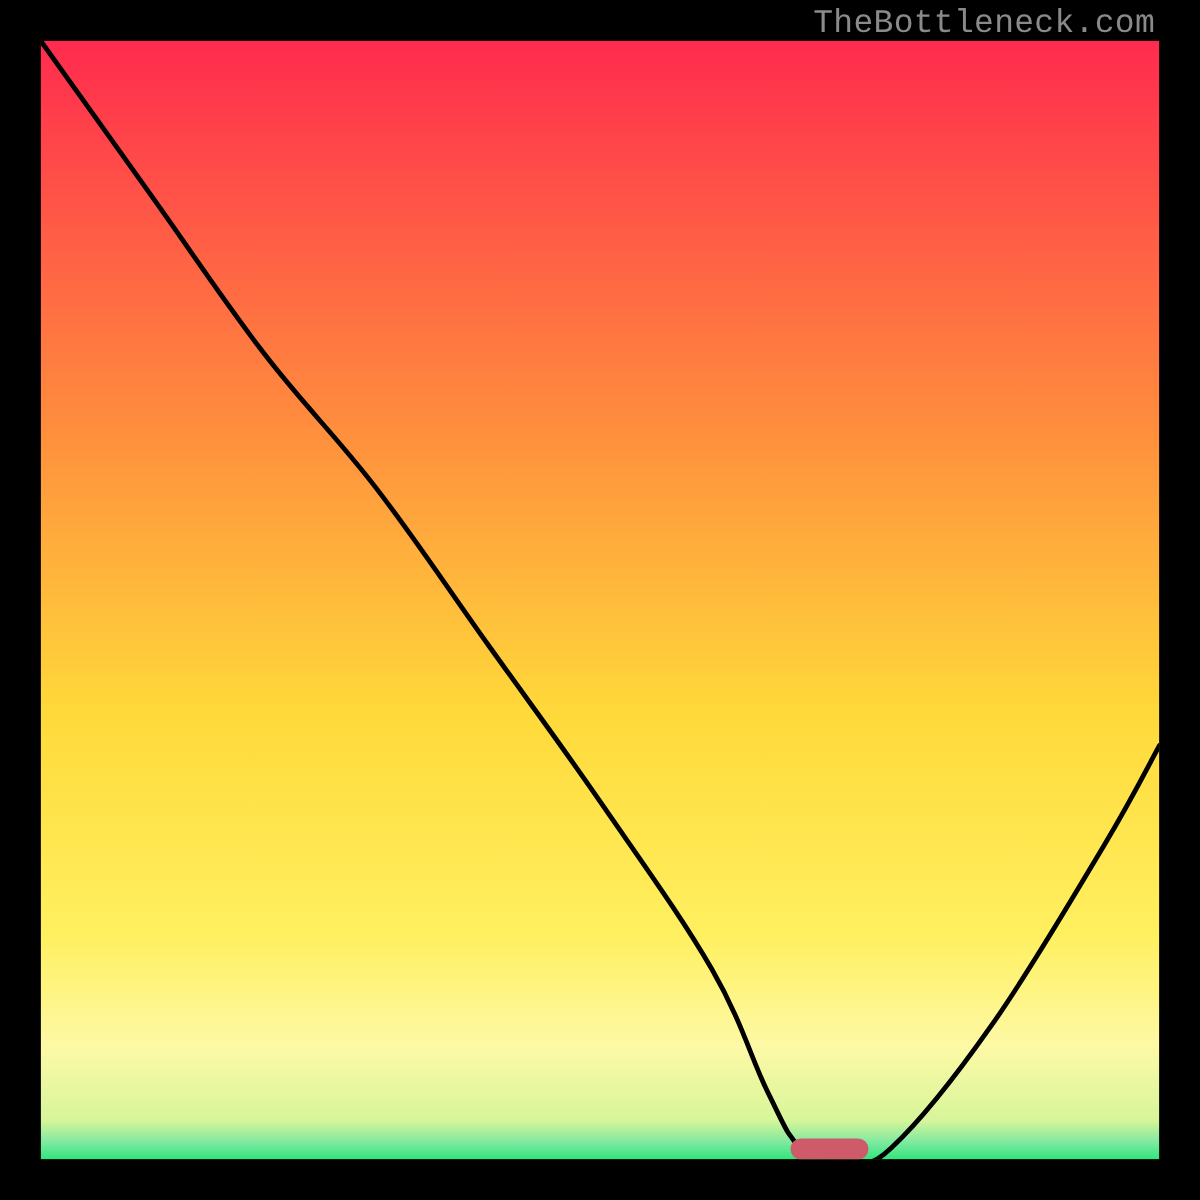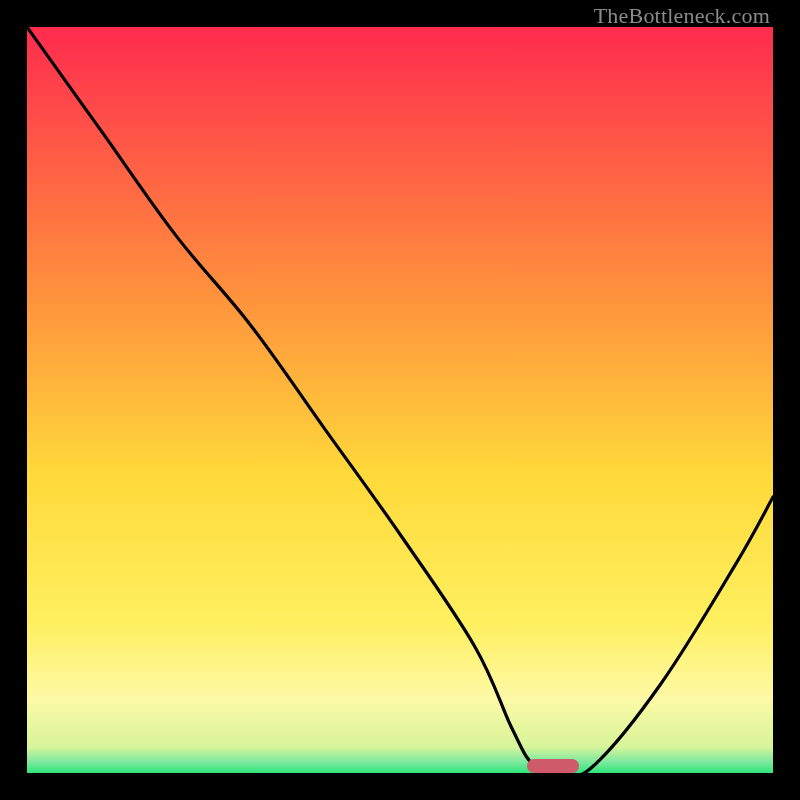--- a/index.html
+++ b/index.html
@@ -30,21 +30,21 @@
     position: absolute;
     left: 0;
     top: 0;
     width: 100%;
     height: 100%;
   }
   .watermark {
     position: absolute;
     top: 3px;
     right: 30px;
-    font-family: Liberation Serif, serif;
+    font-family: Liberation Mono, monospace;
     font-size: 22px;
     color: #8a8a8a;
     letter-spacing: 0.2px;
     text-align: right;
   }
   svg.curve {
     position: absolute;
     left: 0;
     top: 0;
     width: 100%;

